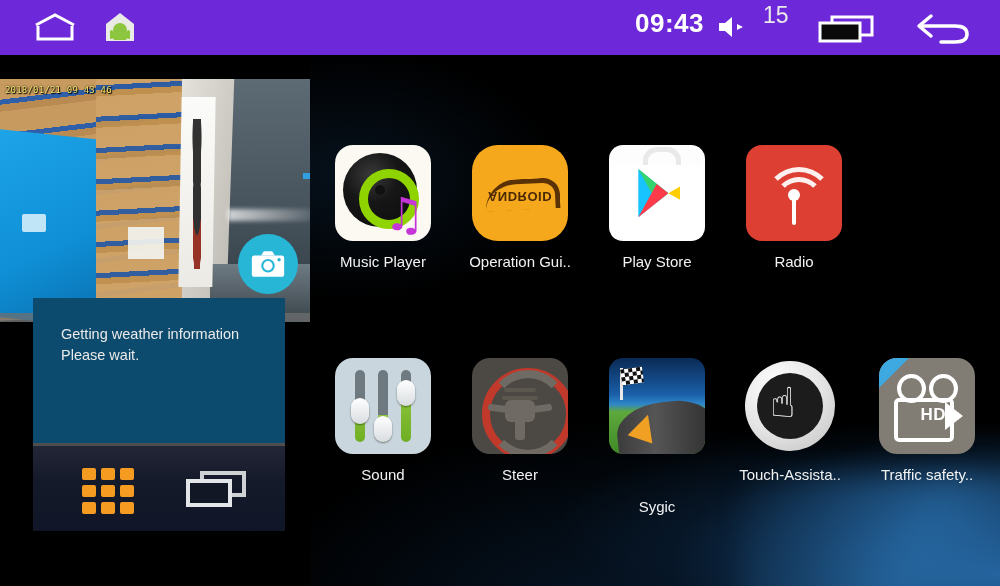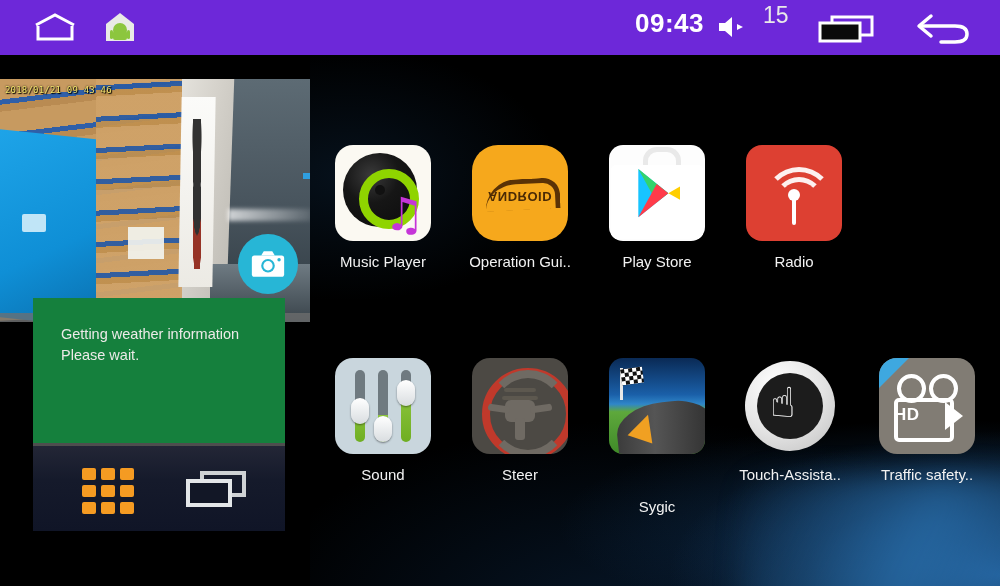--- a/index.html
+++ b/index.html
@@ -123,21 +123,21 @@
     position:absolute;left:303px;top:118px;width:7px;height:6px;
     background:#2f9fe0;
   }
   .cam-bottombar{
     position:absolute;left:0;top:234px;width:310px;height:9px;
     background:#6f6f6f;opacity:.75;
   }
 
   .weather-panel{
     position:absolute;left:33px;top:243px;width:252px;height:145px;
-    background:#15803d;
+    background:#0c4a6e;
   }
   .weather-text{
     position:absolute;left:28px;top:26px;width:215px;
     font-size:14.5px;line-height:21px;color:#eceae8;
   }
   .panel-divider{
     position:absolute;left:33px;top:388px;width:252px;height:3px;
     background:#8e8e8e;opacity:.55;
   }
   .dock{
@@ -358,21 +358,21 @@
   .ic-traffic .cam-body{
     position:absolute;left:15px;top:40px;width:52px;height:36px;
     border:4px solid #fff;border-radius:5px;
   }
   .ic-traffic .cam-lens{
     position:absolute;left:66px;top:44px;width:0;height:0;
     border-top:14px solid transparent;border-bottom:14px solid transparent;
     border-left:18px solid #fff;
   }
   .ic-traffic .hd{
-    position:absolute;left:15px;top:47px;width:52px;text-align:left;
+    position:absolute;left:15px;top:47px;width:52px;text-align:right;
     font-size:17px;font-weight:bold;color:#fff;letter-spacing:.5px;
   }
 </style>
 </head>
 <body>
 
 <div id="screen">
 
   <div class="statusbar">
 

